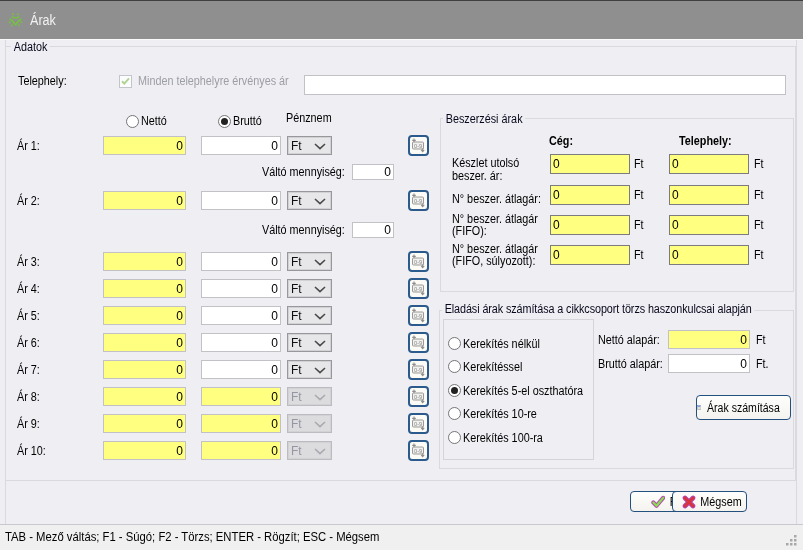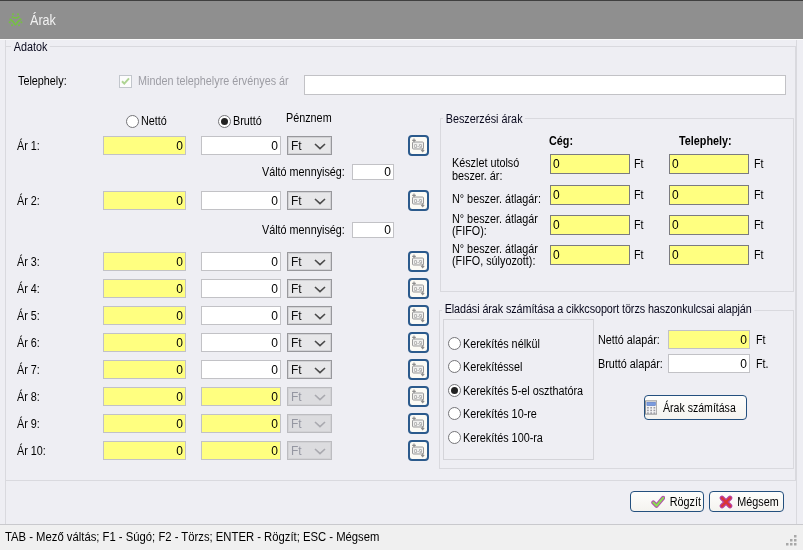--- a/index.html
+++ b/index.html
@@ -258,21 +258,21 @@
 <div class="radio" style="left:448px;top:407px"></div>
 <div class="lbl" style="left:463px;top:407px">Kerekítés 10-re</div>
 <div class="radio" style="left:448px;top:431px"></div>
 <div class="lbl" style="left:463px;top:431px">Kerekítés 100-ra</div>
 <div class="lbl" style="left:598px;top:333px">Nettó alapár:</div>
 <div class="inp yel" style="left:668px;top:330px;width:82px;height:19px">0</div>
 <div class="lbl" style="left:756px;top:333px">Ft</div>
 <div class="lbl" style="left:598px;top:357px">Bruttó alapár:</div>
 <div class="inp" style="left:668px;top:354px;width:82px;height:19px">0</div>
 <div class="lbl" style="left:756px;top:357px">Ft.</div>
-<div class="btn" style="left:644px;top:395px;width:103px;height:25px">
+<div class="btn" style="left:696px;top:395px;width:95px;height:25px">
   <svg width="13" height="15" viewBox="0 0 13 15" style="margin-right:6px">
     <rect x="0.5" y="0.5" width="12" height="14" fill="#f3f3f3" stroke="#8d8d8d"></rect>
     <rect x="2" y="2" width="9" height="3.5" fill="#7a9bde" stroke="#5577c0" stroke-width="0.6"></rect>
     <g fill="#9a9aa2">
       <rect x="2.2" y="7" width="1.8" height="1.6"></rect>
         <rect x="5.6" y="7" width="1.8" height="1.6"></rect>
         <rect x="9" y="7" width="1.8" height="1.6"></rect>
       <rect x="2.2" y="9.8" width="1.8" height="1.6"></rect>
         <rect x="5.6" y="9.8" width="1.8" height="1.6"></rect>
         <rect x="9" y="9.8" width="1.8" height="1.6"></rect>
@@ -284,21 +284,21 @@
   <span style="transform:scaleX(0.88);transform-origin:0 50%">Árak számítása</span>
 </div>
 
 <div class="btn" style="left:630px;top:491px;width:74px;height:21px;padding-left:20px">
   <svg width="16" height="14" viewBox="0 0 16 14" style="margin-right:3px">
     <path d="M2.6 7.6 L6.2 11.2 L13.6 2.4" fill="none" stroke="#b44ab0" stroke-width="4.6" stroke-linecap="round" stroke-linejoin="round"></path>
     <path d="M2.6 7.6 L6.2 11.2 L13.6 2.4" fill="none" stroke="#8bdc52" stroke-width="2.4" stroke-linecap="round" stroke-linejoin="round"></path>
   </svg>
   <span style="transform:scaleX(0.9)">Rögzít</span>
 </div>
-<div class="btn" style="left:709px;top:491px;width:75px;height:21px;padding-left:7px">
+<div class="btn" style="left:672px;top:491px;width:75px;height:21px;padding-left:7px">
   <svg width="14" height="14" viewBox="0 0 14 14" style="margin-right:2px">
     <path d="M3 3 L11 11 M11 3 L3 11" fill="none" stroke="#b83f9e" stroke-width="4.6" stroke-linecap="round"></path>
     <path d="M3 3 L11 11 M11 3 L3 11" fill="none" stroke="#dc3430" stroke-width="2.2" stroke-linecap="round"></path>
   </svg>
   <span style="transform:scaleX(0.9)">Mégsem</span>
 </div>
 
 <div class="abs" style="left:0;top:524px;width:803px;height:1px;background:#c9c9cd"></div>
 <div class="abs" style="left:0;top:525px;width:803px;height:25px;background:#f0f0f0"></div>
 <div class="lbl" style="left:5px;top:530px;transform:scaleX(0.94)">TAB - Mező váltás; F1 - Súgó; F2 - Törzs; ENTER - Rögzít; ESC - Mégsem</div>

